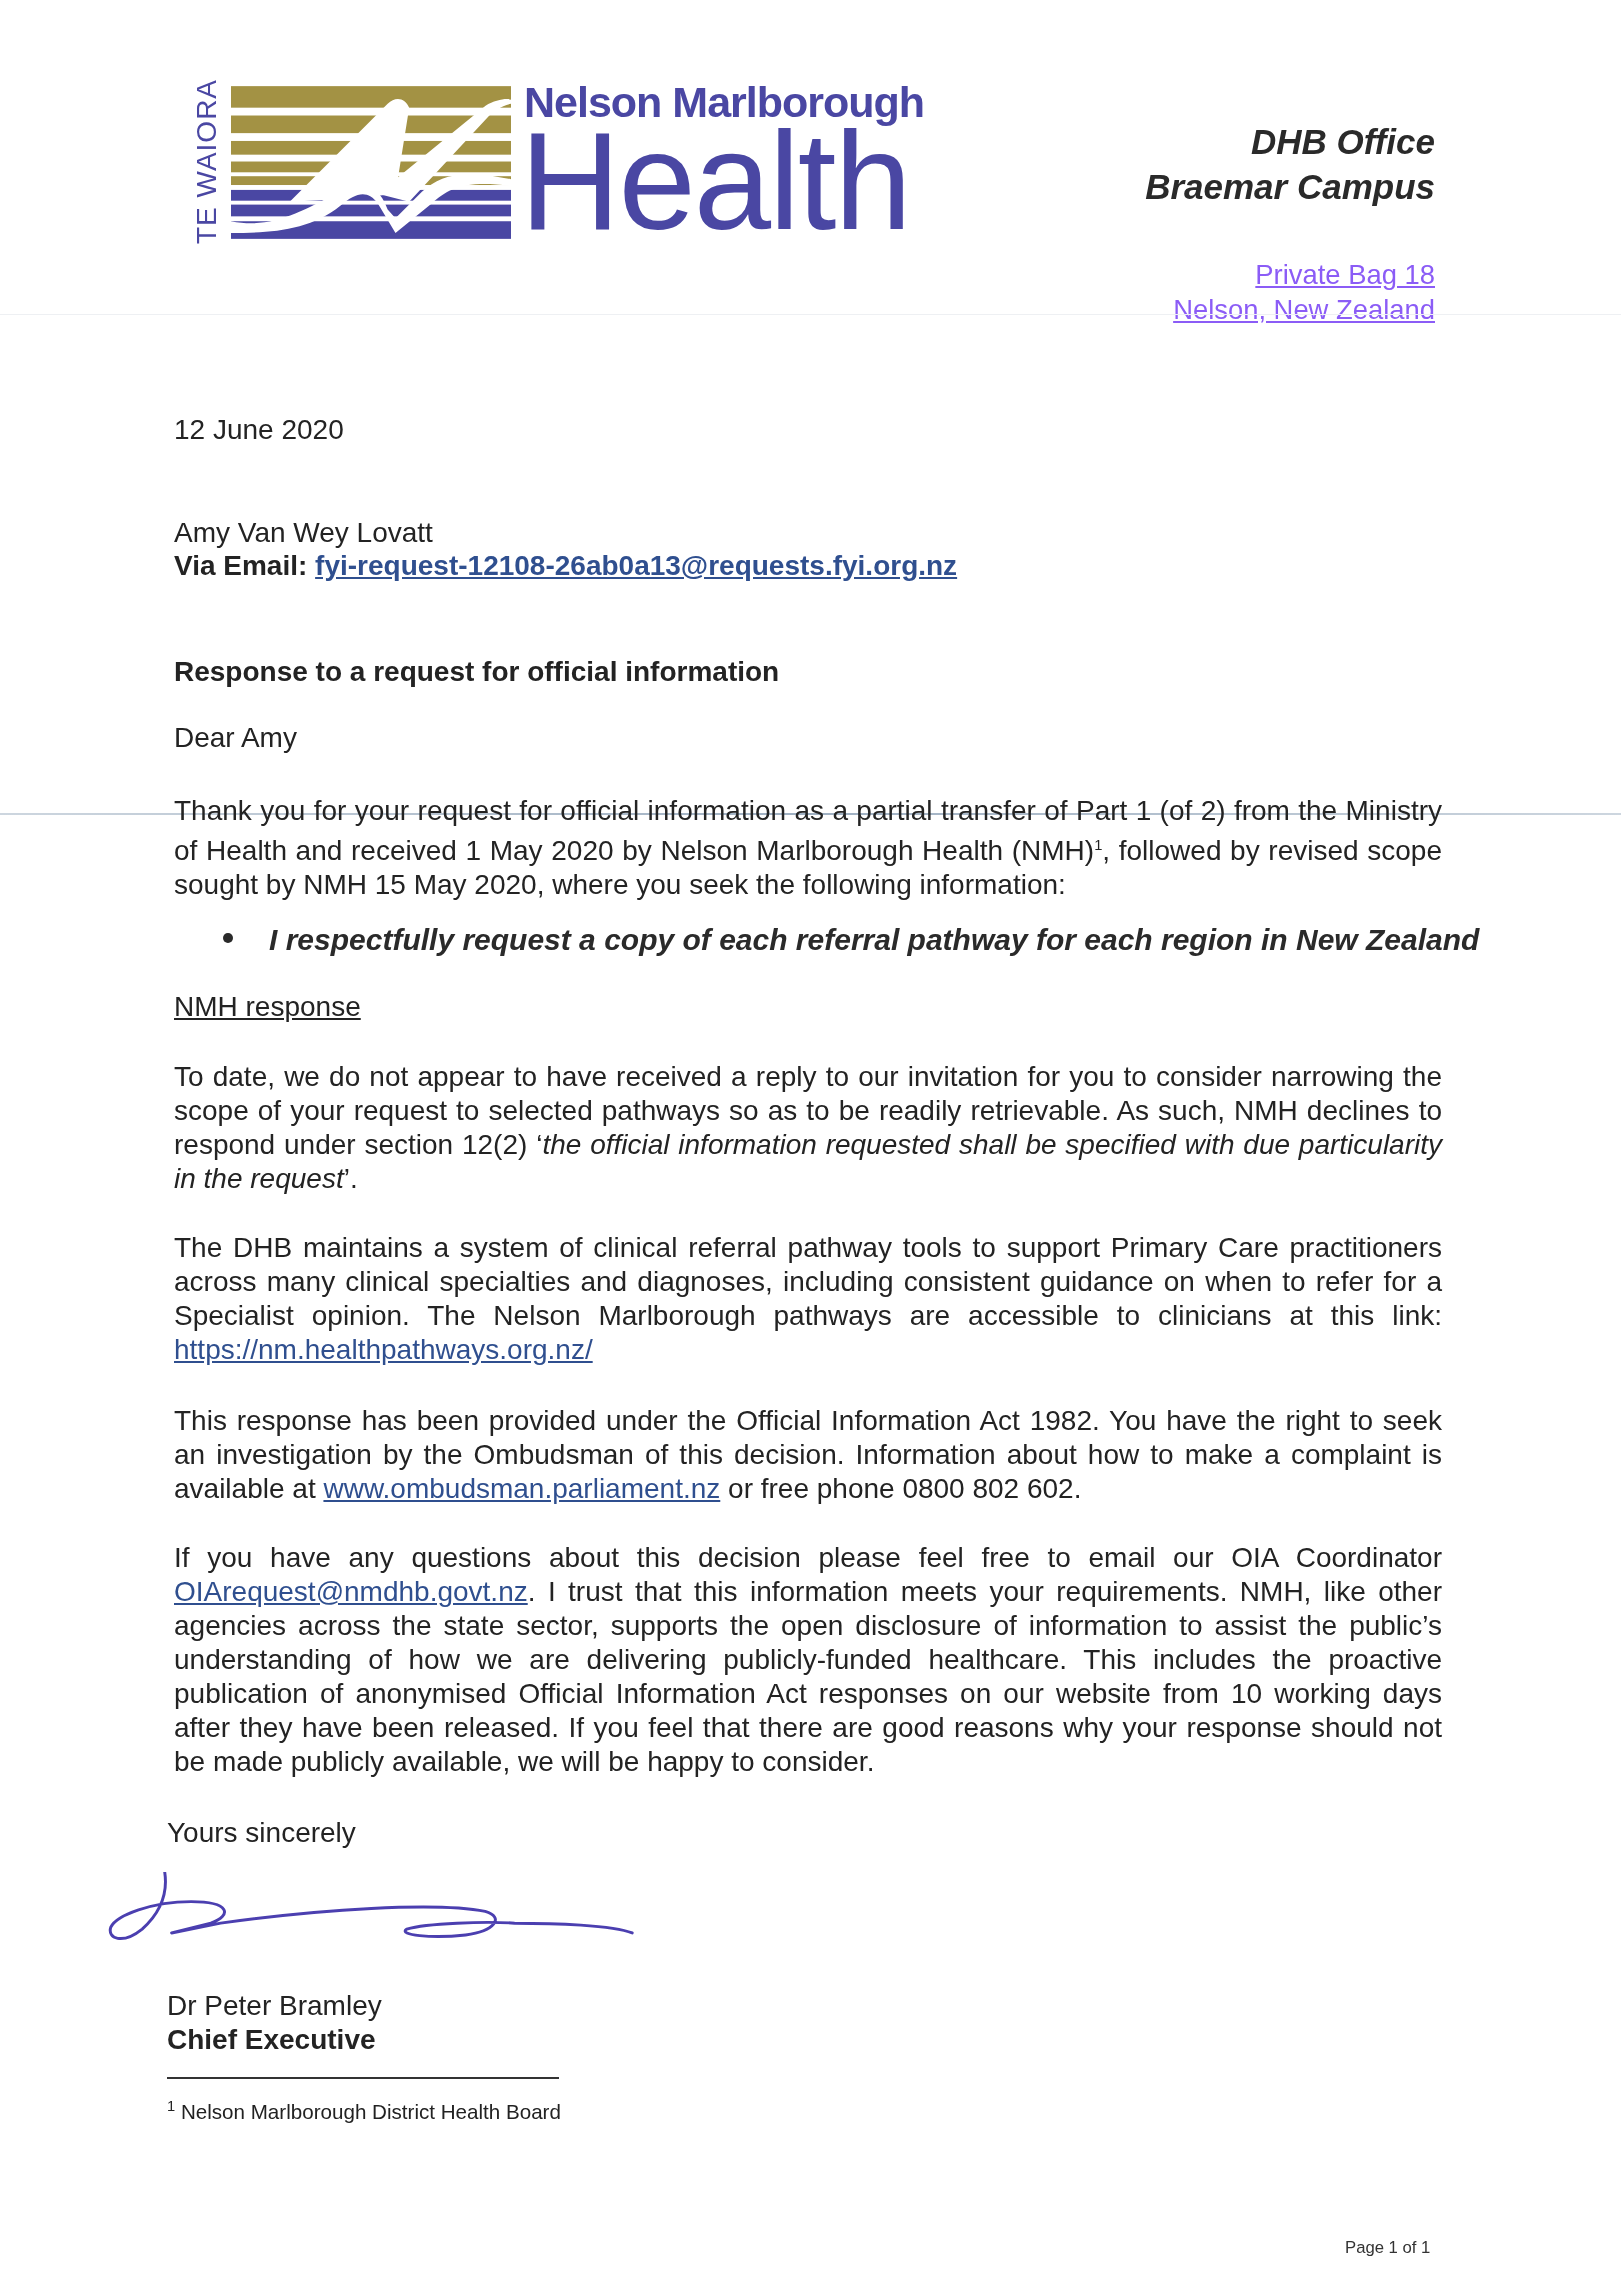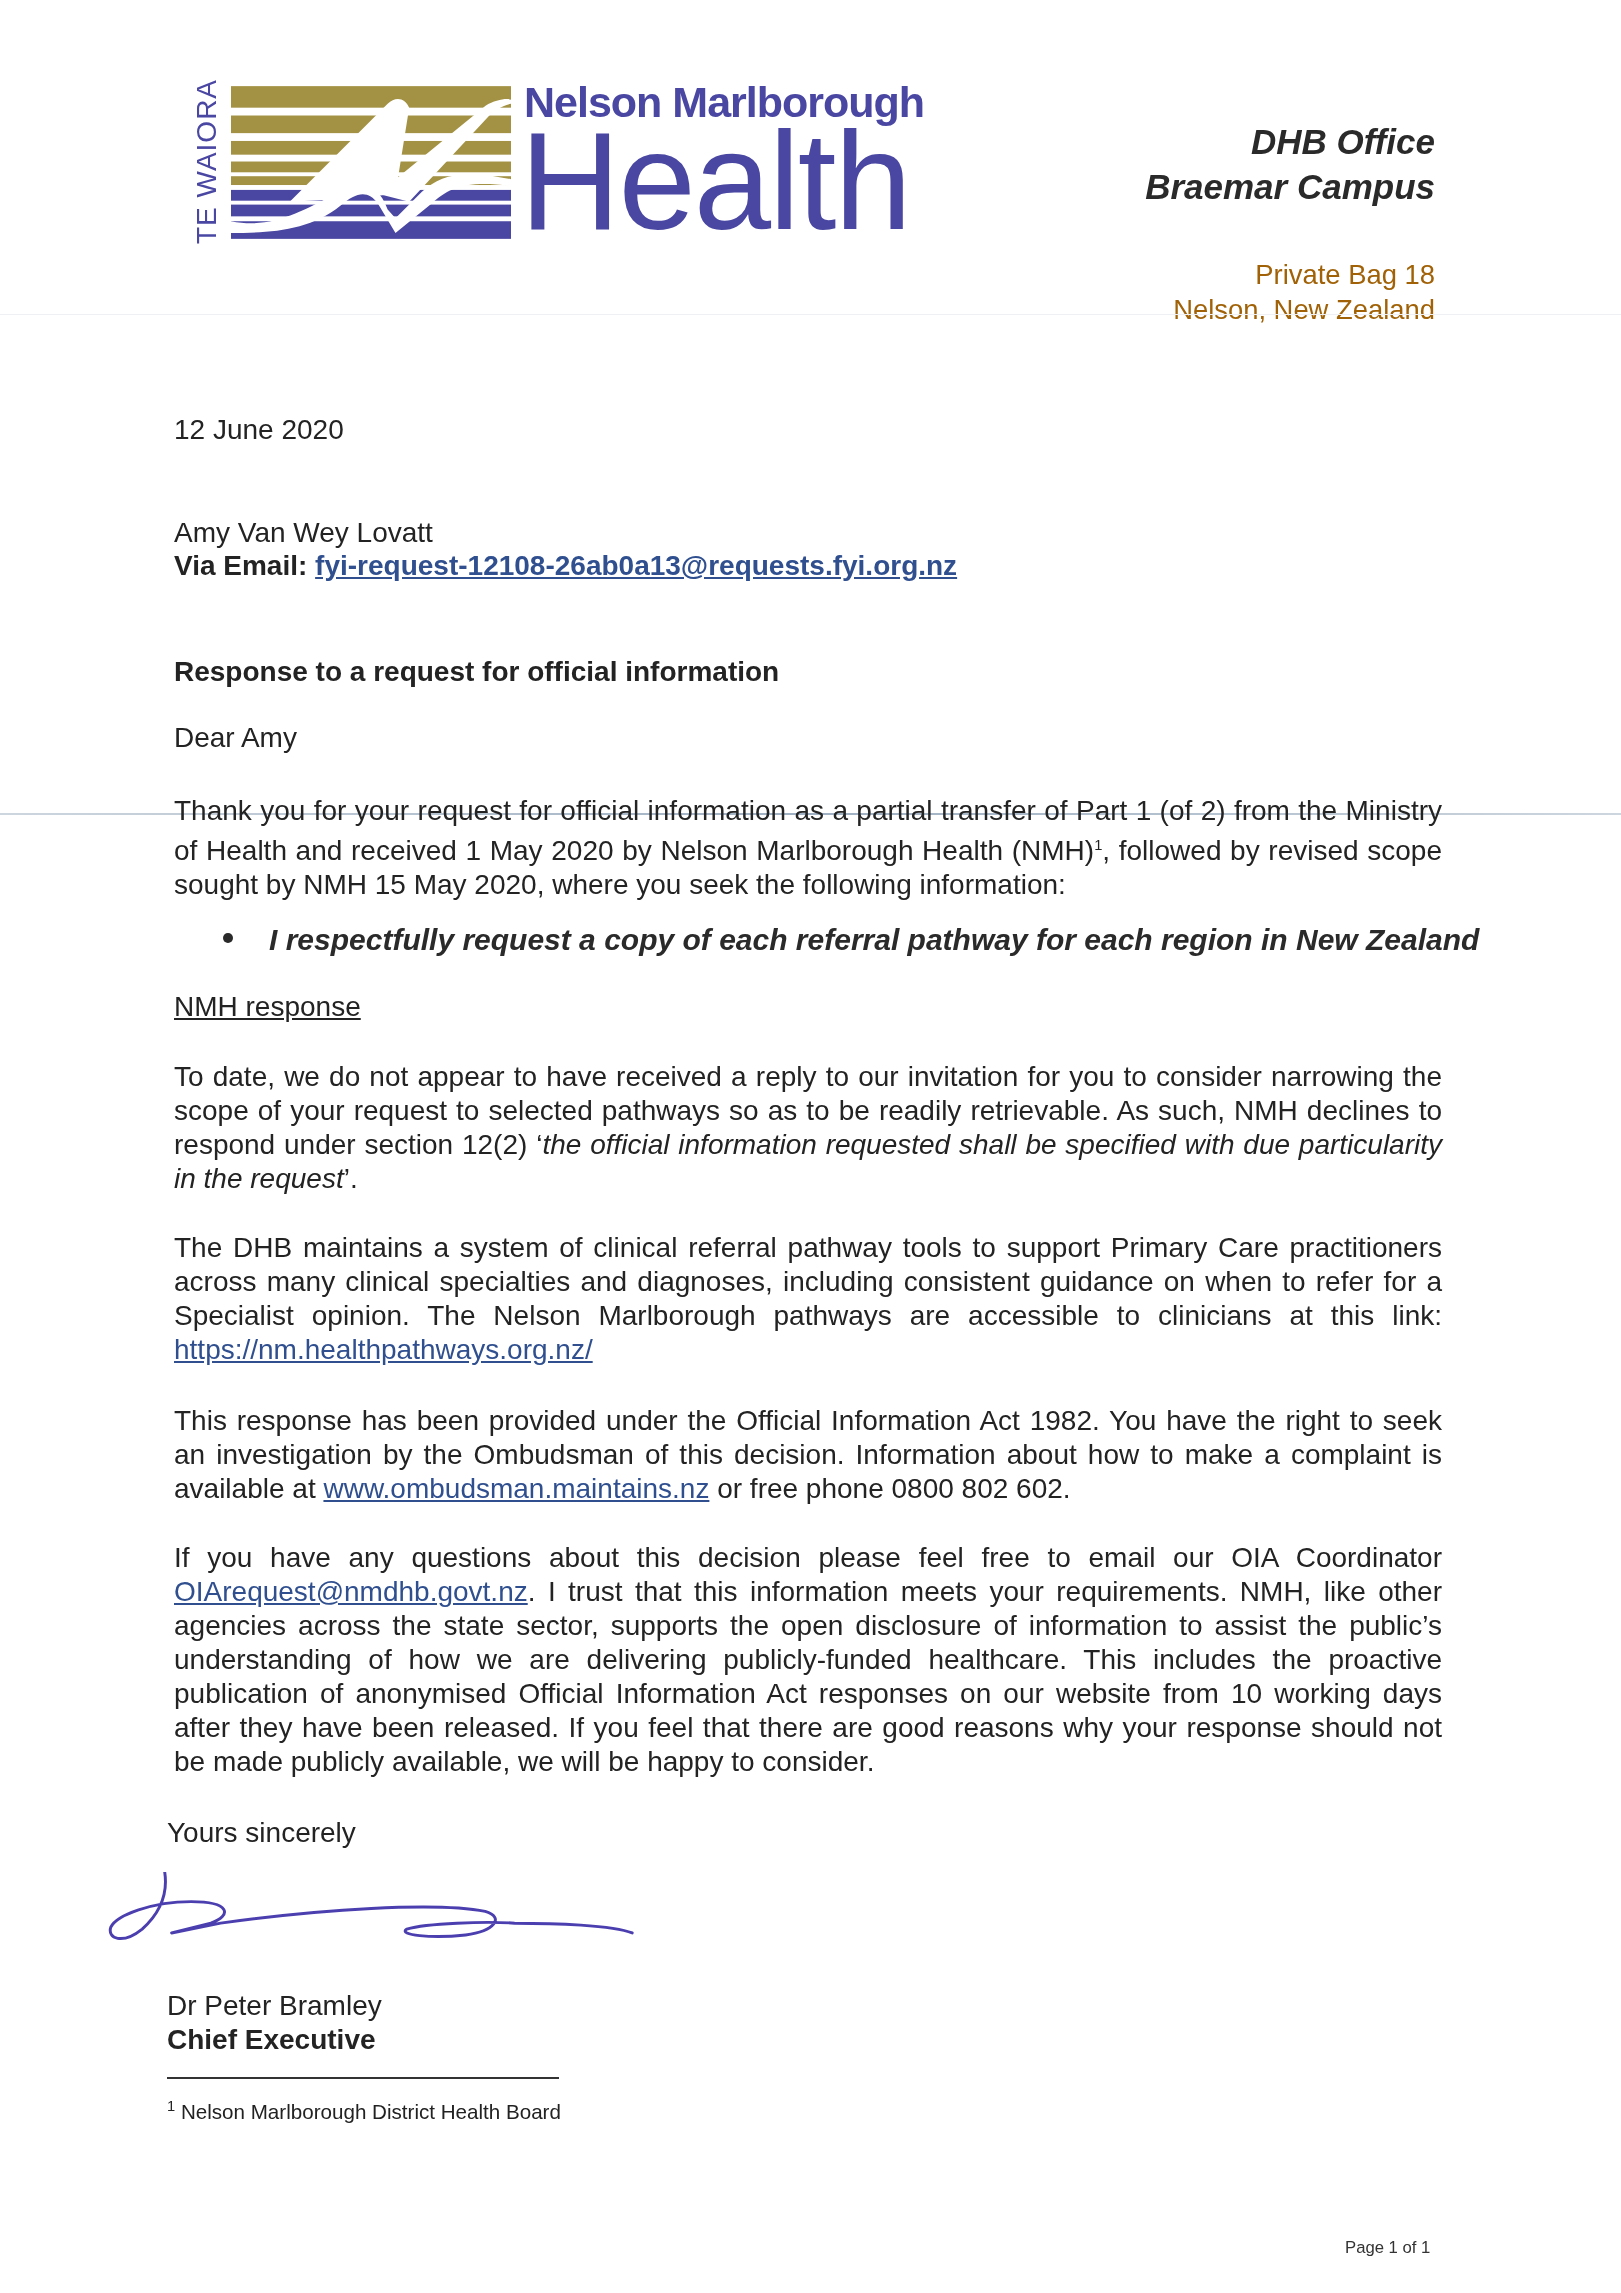--- a/index.html
+++ b/index.html
@@ -23,21 +23,21 @@
     position: absolute; left: 333px; top: 0px; font-size: 43px; font-weight: bold;
     color: #4a47a3; letter-spacing: -1px; white-space: nowrap;
   }
   .logo-health {
     position: absolute; left: 329px; top: 39px; font-size: 139px; line-height: 127px;
     color: #4a47a3; letter-spacing: -2px; white-space: nowrap;
   }
 
   
   .office { right: 186px; text-align: right; font-weight: bold; font-style: italic; font-size: 35px; color: #2a2a2a; }
-  .addr { right: 186px; font-size: 27.4px; color: #a16207; }
+  .addr { right: 186px; font-size: 27.4px; color: #8b5cf6; text-decoration: underline; }
 
   .scan-line { left: 0; width: 1621px; height: 2px; background: linear-gradient(90deg, #cdd6df, #9fb0c2, #cdd6df); }
   .scan-line.faint { height: 1px; background: #eef0f3; }
 
   .t { left: 174px; font-size: 28px; line-height: 34px; color: #232323; }
   .para { left: 174px; width: 1268px; font-size: 28px; line-height: 34px; color: #232323; text-align: justify; }
   .heading { font-weight: bold; }
   .bullet-row { left: 223px; font-size: 30px; font-style: italic; font-weight: bold; color: #2a2a2a; }
   .bullet-dot { left: 223px; width: 9.8px; height: 9.8px; border-radius: 50%; background: #2a2a2a; }
   .underline { text-decoration: underline; }
@@ -95,21 +95,21 @@
 
 <div class="abs para" style="top:1060px;">
   <span>To date, we do not appear to have received a reply to our invitation for you to consider narrowing the scope of your request to selected pathways so as to be readily retrievable.  As such, NMH declines to respond under section 12(2) ‘</span><em>the official information requested shall be specified with due particularity in the request</em><span>’.</span>
 </div>
 
 <div class="abs para" style="top:1231px;">
   <span>The DHB maintains a system of clinical referral pathway tools to support Primary Care practitioners across many clinical specialties and diagnoses, including consistent guidance on when to refer for a Specialist opinion.  The Nelson Marlborough pathways are accessible to clinicians at this link: </span><a class="link">https://nm.healthpathways.org.nz/</a>
 </div>
 
 <div class="abs para" style="top:1404px;">
-  <span>This response has been provided under the Official Information Act 1982.  You have the right to seek an investigation by the Ombudsman of this decision.  Information about how to make a complaint is available at </span><a class="link">www.ombudsman.maintains.nz</a><span> or free phone 0800 802 602.</span>
+  <span>This response has been provided under the Official Information Act 1982.  You have the right to seek an investigation by the Ombudsman of this decision.  Information about how to make a complaint is available at </span><a class="link">www.ombudsman.parliament.nz</a><span> or free phone 0800 802 602.</span>
 </div>
 
 <div class="abs para" style="top:1541px;">
   <span>If you have any questions about this decision please feel free to email our OIA Coordinator </span><a class="link">OIArequest@nmdhb.govt.nz</a><span>. I trust that this information meets your requirements.  NMH, like other agencies across the state sector, supports the open disclosure of information to assist the public’s understanding of how we are delivering publicly-funded healthcare.  This includes the proactive publication of anonymised Official Information Act responses on our website from 10 working days after they have been released.  If you feel that there are good reasons why your response should not be made publicly available, we will be happy to consider.</span>
 </div>
 
 <div class="abs t" style="top:1816px; left:167px;">Yours sincerely</div>
 
 <svg class="abs" style="left:103px; top:1872px; width:637px; height:118px;" viewBox="0 0 650 120">
   <path d="M63,0 C66,20 60,40 40,58 C20,74 4,68 8,56 C14,44 50,30 90,30 C130,30 132,44 110,52 L70,62 L120,52 C220,38 340,30 390,40 C410,46 400,60 370,64 C335,68 300,64 310,58 C330,52 390,50 420,52 C460,52 520,54 540,62" fill="none" stroke="#4b3fb0" stroke-width="3" stroke-linecap="round" stroke-linejoin="round"></path>

